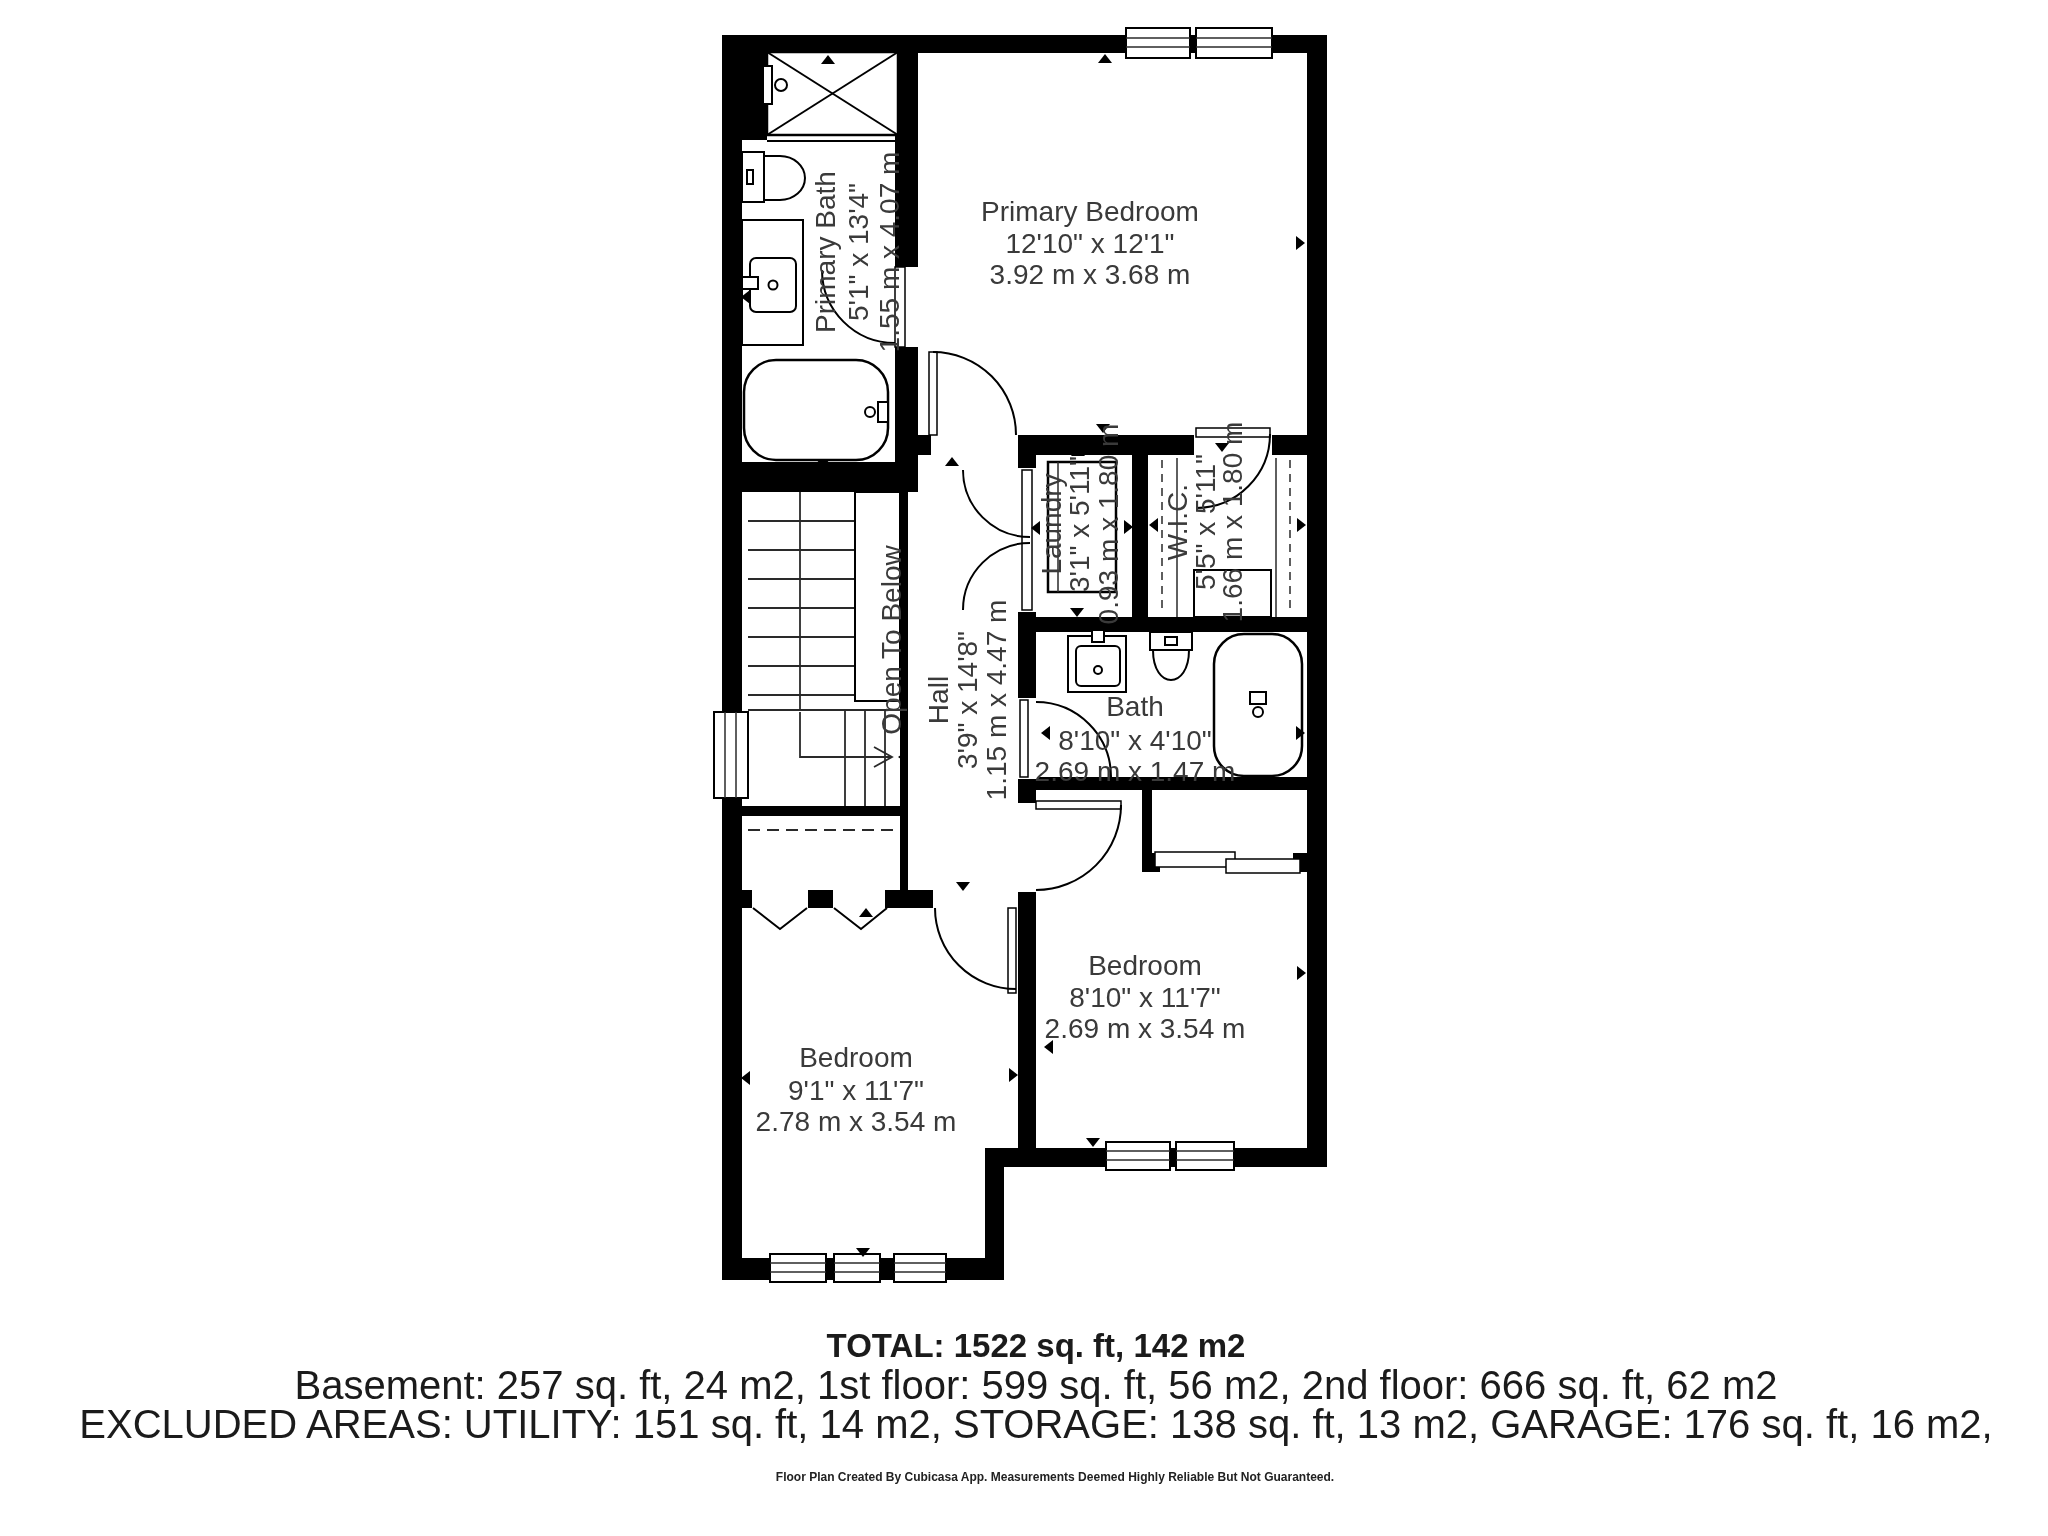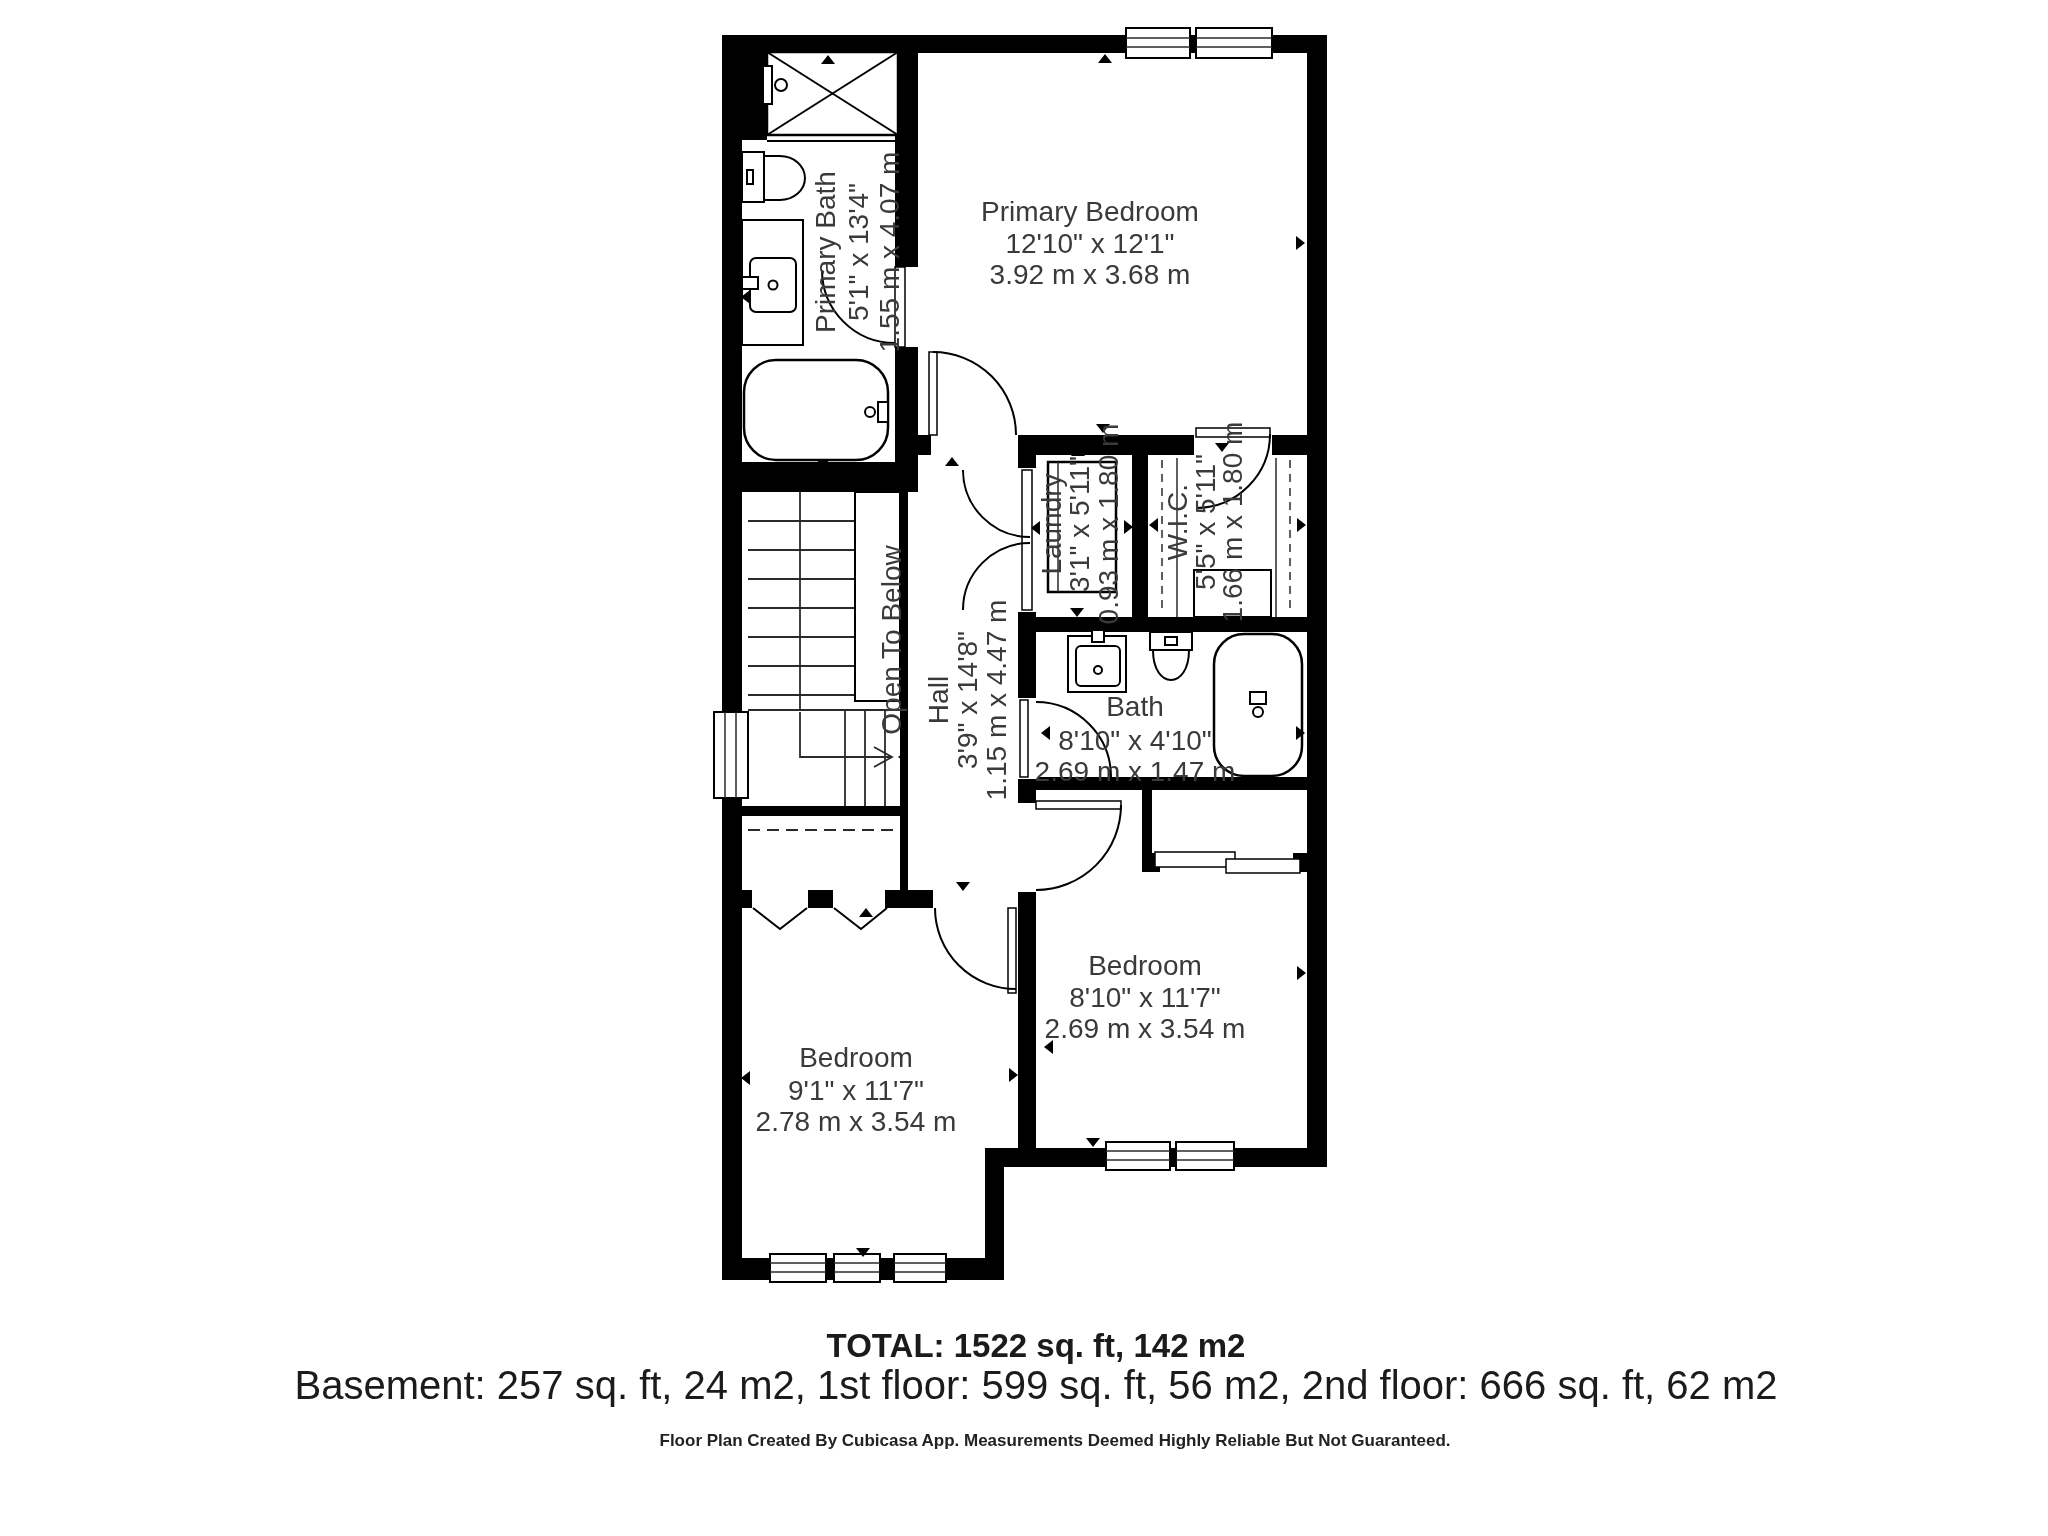--- a/index.html
+++ b/index.html
@@ -15,21 +15,21 @@
   .stair{stroke:#2a2a2a;stroke-width:1.8;fill:none;}
   .dash{stroke:#2a2a2a;stroke-width:2;fill:none;stroke-dasharray:12 7;}
   .dash2{stroke:#2a2a2a;stroke-width:1.5;fill:none;stroke-dasharray:8 6;}
   .arc{fill:none;stroke:#000;stroke-width:2;}
   .panel{fill:#fff;stroke:#000;stroke-width:1.5;}
   .tri{fill:#000;}
   .rl{font-family:"Liberation Sans",sans-serif;font-size:28px;fill:#3a3a3a;}
   .summary{position:absolute;left:0;right:0;top:1326px;text-align:center;color:#1b1b1b;padding-left:24px;}
   .s-total{font-size:33px;font-weight:700;line-height:40px;}
   .s-line{font-size:40px;line-height:39px;}
-  .s-footer{font-size:17px;font-weight:600;margin-top:26px;color:#222;margin-left:38px;}
+  .s-footer{font-size:12px;font-weight:600;margin-top:26px;color:#222;margin-left:38px;}
 </style>
 </head>
 <body>
 
 <div class="page">
 
 <svg width="2048" height="1536" viewBox="0 0 2048 1536">
 
   <g>
     <rect class="wall" x="722" y="35" width="605" height="18"></rect>
@@ -270,16 +270,17 @@
       <text class="rl" text-anchor="middle" x="856" y="1100">9'1" x 11'7"</text>
       <text class="rl" text-anchor="middle" x="856" y="1131">2.78 m x 3.54 m</text>
     </g>
     <text class="rl" text-anchor="middle" x="901" y="640" transform="rotate(-90 901 640)">Open To Below</text>
   </g>
 </svg>
 
   <div class="summary">
     <div class="s-total">TOTAL: 1522 sq. ft, 142 m2</div>
     <div class="s-line">Basement: 257 sq. ft, 24 m2, 1st floor: 599 sq. ft, 56 m2, 2nd floor: 666 sq. ft, 62 m2</div>
+    <div class="s-line">EXCLUDED AREAS: UTILITY: 151 sq. ft, 14 m2, STORAGE: 138 sq. ft, 13 m2, GARAGE: 176 sq. ft, 16 m2,</div>
     <div class="s-footer">Floor Plan Created By Cubicasa App. Measurements Deemed Highly Reliable But Not Guaranteed.</div>
   </div>
 
 </div>
 
 </body></html>

